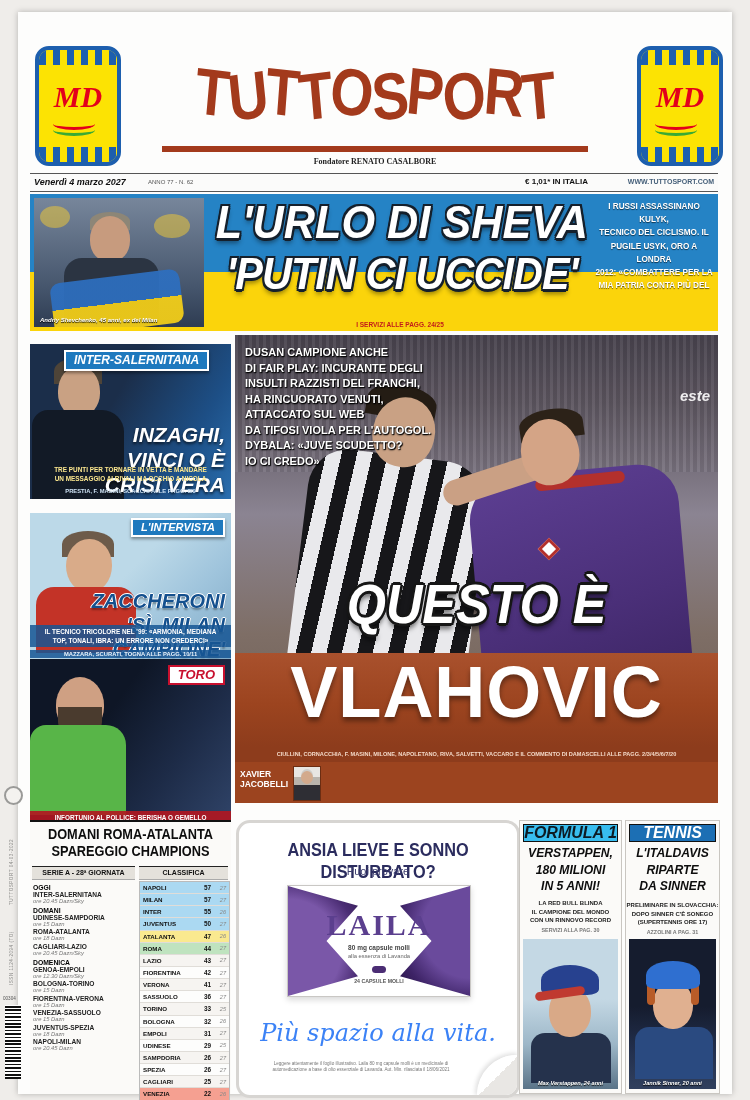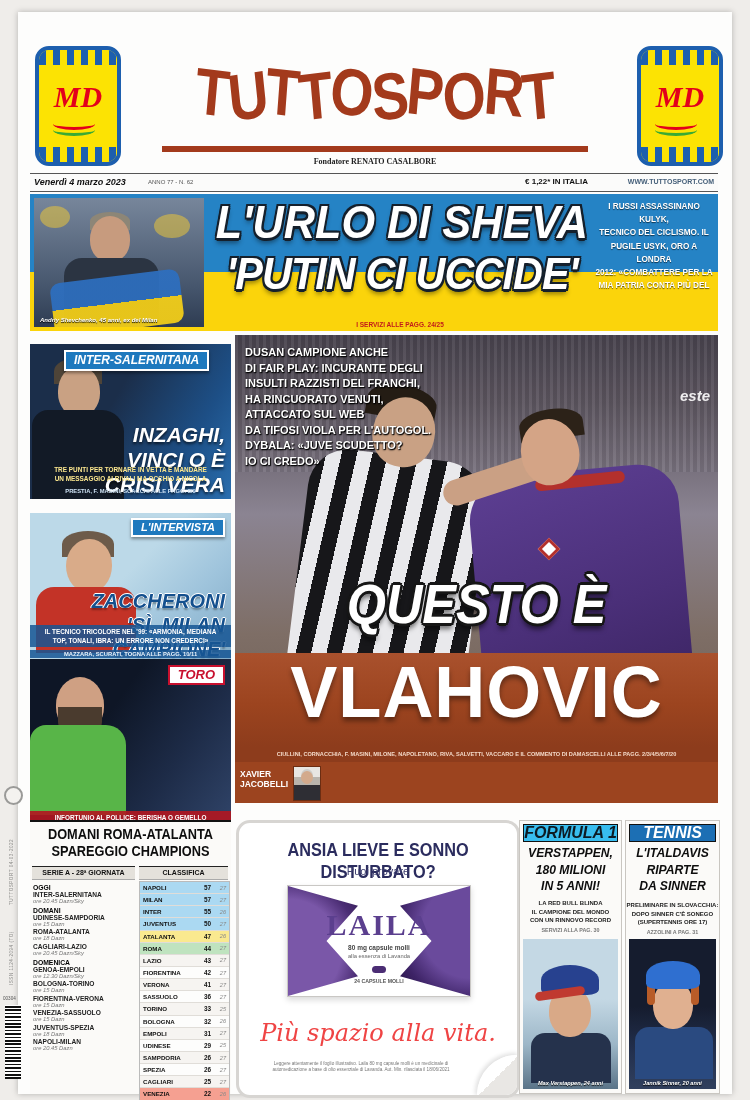--- a/index.html
+++ b/index.html
@@ -134,21 +134,21 @@
   .ad-try{position:absolute;left:0;top:42px;width:100%;text-align:center;color:#3c3d6e;font-size:11px;}
   .ad-box{position:absolute;left:48px;top:62px;width:182px;height:110px;background:#fff;border:1px solid #c9c7c4;box-shadow:0 3px 6px rgba(0,0,0,.15);overflow:hidden;}
   .ad-wing{position:absolute;top:0;width:70px;height:110px;}
   .ad-wing.l{left:0;background:radial-gradient(circle at 0% 60%,#7a57a8 0 55%,#4b2d74 75%,#2e1a4e);clip-path:polygon(0 0,100% 18%,55% 50%,100% 82%,0 100%);}
   .ad-wing.r{right:0;background:radial-gradient(circle at 100% 40%,#6a4a9c 0 50%,#3d2366 75%,#241240);clip-path:polygon(100% 0,0 18%,45% 50%,0 82%,100% 100%);}
   .ad-name{position:absolute;left:0;top:22px;width:100%;text-align:center;color:#5b3f8e;font-weight:700;font-size:30px;letter-spacing:2px;font-family:"Liberation Serif",serif;}
   .ad-sub1{position:absolute;left:0;top:58px;width:100%;text-align:center;color:#444;font-size:6.5px;font-weight:700;}
   .ad-sub2{position:absolute;left:0;top:67px;width:100%;text-align:center;color:#666;font-size:5.8px;}
   .ad-pill{position:absolute;left:84px;top:80px;width:14px;height:7px;border-radius:4px;background:#4b2d74;}
   .ad-sub3{position:absolute;left:0;top:92px;width:100%;text-align:center;color:#555;font-size:5.2px;font-weight:700;}
-  .ad-tag{position:absolute;left:0;top:196px;width:100%;text-align:center;color:#ef4444;font-size:24px;font-style:italic;font-family:"DejaVu Serif",serif;}
+  .ad-tag{position:absolute;left:0;top:196px;width:100%;text-align:center;color:#3b82f6;font-size:24px;font-style:italic;font-family:"DejaVu Serif",serif;}
   .ad-legal{position:absolute;left:22px;top:238px;width:200px;color:#777;font-size:4.6px;line-height:6px;text-align:center;}
   .ad-mark{position:absolute;right:14px;bottom:14px;width:0;height:0;border-left:6px solid transparent;border-right:6px solid transparent;border-bottom:10px solid #555;}
   .ad-curl{position:absolute;right:-2px;bottom:-2px;width:42px;height:42px;background:linear-gradient(315deg,#e9e7e4 0 50%,#fff 50%);border-top-left-radius:40px;box-shadow:-2px -2px 4px rgba(0,0,0,.12);}
 
   
   .minibox{top:820px;height:272px;background:#fbfaf8;border:1px solid #c9c6c1;position:absolute;overflow:hidden;}
   .f1{left:519px;width:101px;} .tn{left:625px;width:93px;}
   .mini-label{position:absolute;left:3px;right:3px;top:3px;height:16px;border:1px solid #111;font-weight:900;font-style:italic;font-size:16px;text-align:center;line-height:16px;}
   .f1 .mini-label{background:#38bdef;color:#0d1b24;}
   .tn .mini-label{background:#1c6fb4;color:#fff;}
@@ -195,23 +195,23 @@
   <div class="md-txt">MD</div>
   <div class="md-arc"></div>
   <div class="md-arc g"></div>
   <div class="md-sprk b"></div>
 </div>
 <div class="abs ts-logo" id="ts-logo"><span style="transform: rotate(6deg) translateY(-1px);">T</span><span style="transform: rotate(-7deg) translateY(3px);">U</span><span style="transform: rotate(5deg) translateY(-1px);">T</span><span style="transform: rotate(-6deg) translateY(3px);">T</span><span style="transform: rotate(8deg) translateY(-1px);">O</span><span style="transform: rotate(-5deg) translateY(3px);">S</span><span style="transform: rotate(6deg) translateY(-1px);">P</span><span style="transform: rotate(-8deg) translateY(3px);">O</span><span style="transform: rotate(5deg) translateY(-1px);">R</span><span style="transform: rotate(-6deg) translateY(3px);">T</span></div>
 <div class="abs ts-rule"></div>
 <div class="abs founder">Fondatore RENATO CASALBORE</div>
 
 <div class="abs datestrip">
-  <span class="date-l">Venerdì 4 marzo 2023</span>
+  <span class="date-l">Venerdì 4 marzo 2027</span>
   <span class="date-issue">ANNO 77 - N. 62</span>
-  <span class="date-price">€ 1,22* IN ITALIA</span>
+  <span class="date-price">€ 1,01* IN ITALIA</span>
   <span class="date-site">WWW.TUTTOSPORT.COM</span>
 </div>
 
 <div class="abs banner">
   <div class="sheva">
     <div class="blob" style="left:6px;top:8px;width:30px;height:22px;"></div>
     <div class="blob" style="left:120px;top:16px;width:36px;height:24px;"></div>
     <div class="hair"></div>
     <div class="head"></div>
     <div class="body"></div>

